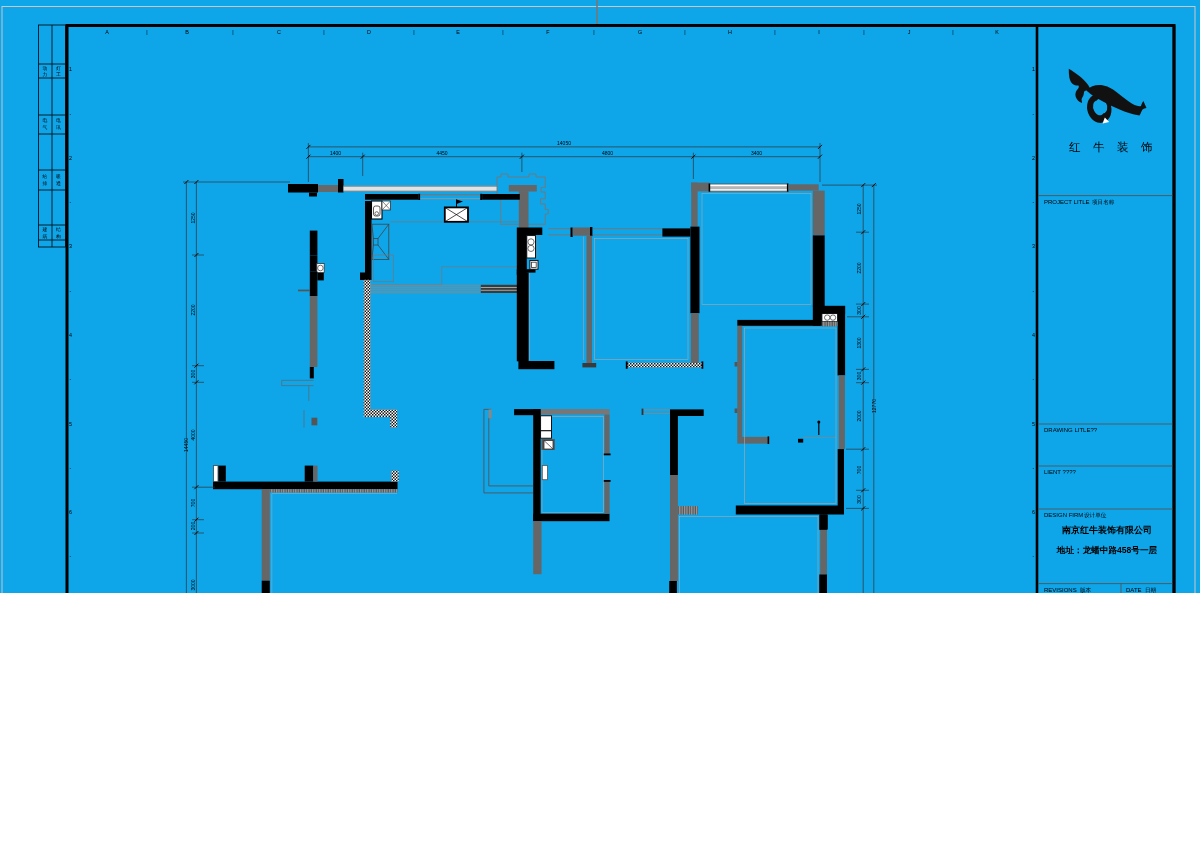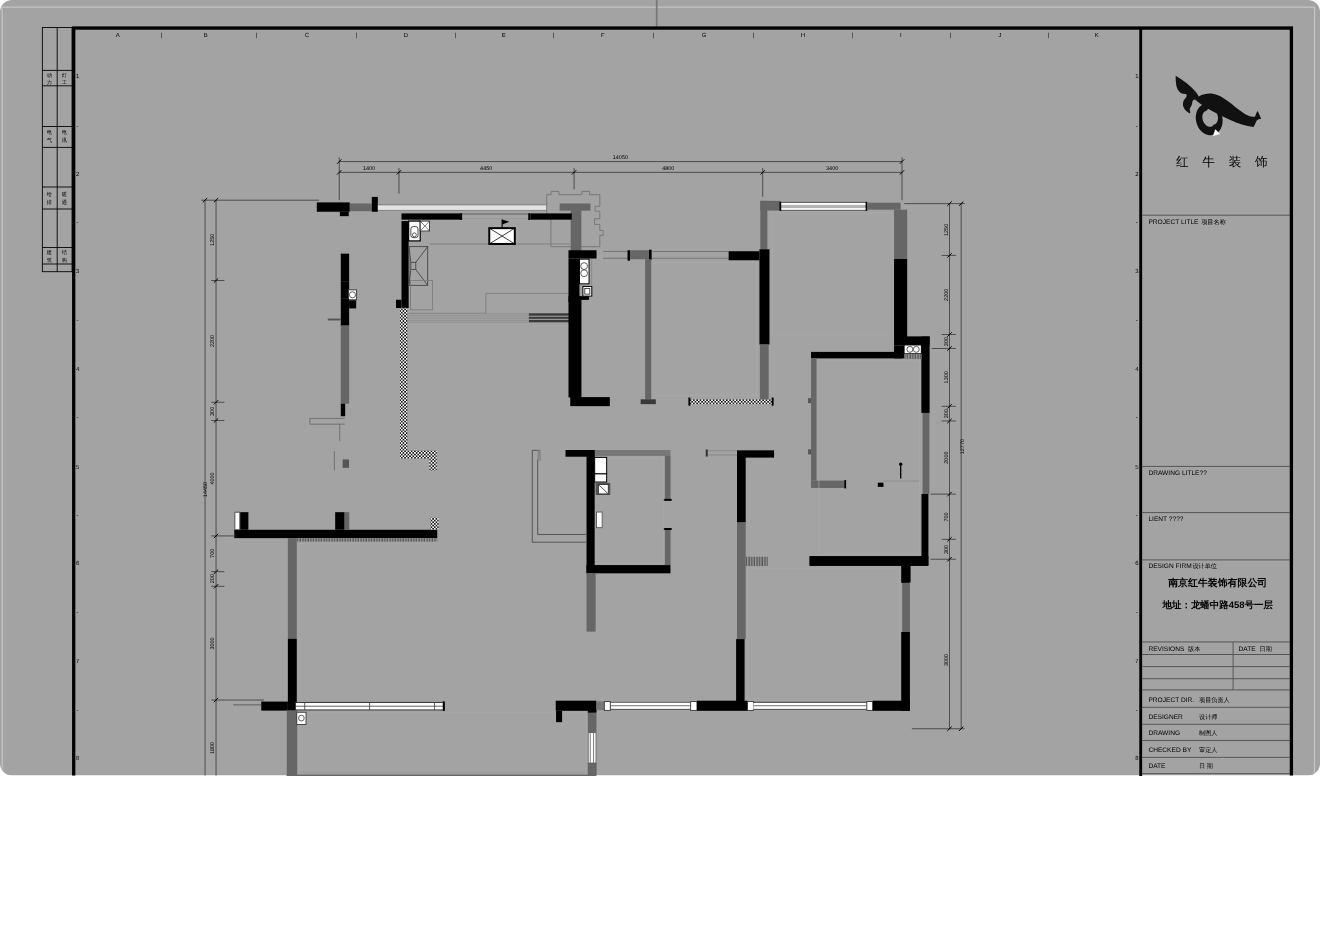--- a/index.html
+++ b/index.html
@@ -1,17 +1,17 @@
 <!DOCTYPE html>
 <html><head>
 <meta charset="utf-8">
 <style>
 html,body{margin:0;padding:0;background:#fff;}
-#page{position:relative;width:1200px;height:705px;background:#a3a3a3;overflow:hidden;
-font-family:"Liberation Sans", sans-serif;border-radius:11px;}
+#page{position:relative;width:1200px;height:593px;background:#0ea5e9;overflow:hidden;
+font-family:"Liberation Sans", sans-serif;}
 svg{position:absolute;left:0;top:0;transform:translateZ(0);-webkit-font-smoothing:antialiased;}
 text{font-family:"Liberation Sans", sans-serif;fill:#000;}
 </style>
 </head>
 <body>
 <div id="page">
 <svg width="1200" height="844" viewBox="0 0 1200 844">
 <defs>
 
 <pattern id="chk" width="3" height="3" patternUnits="userSpaceOnUse">

